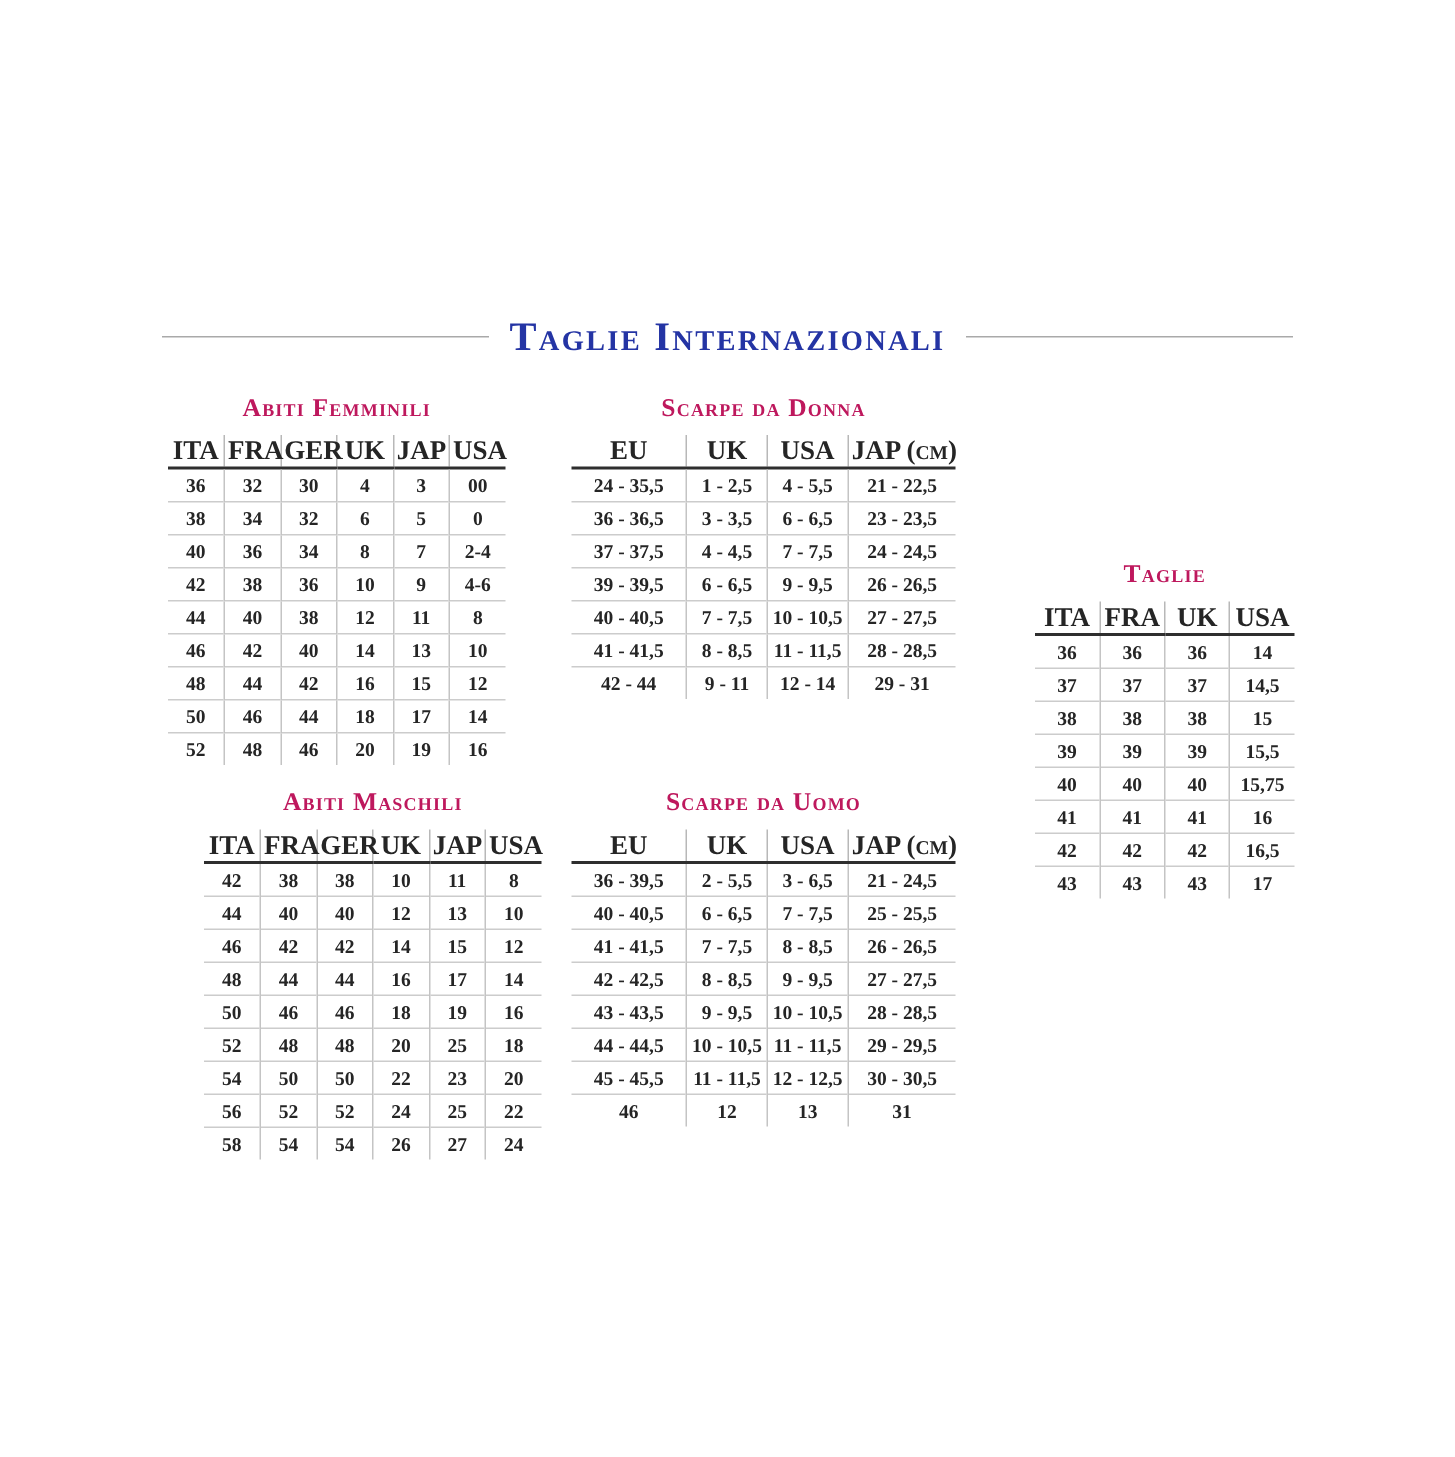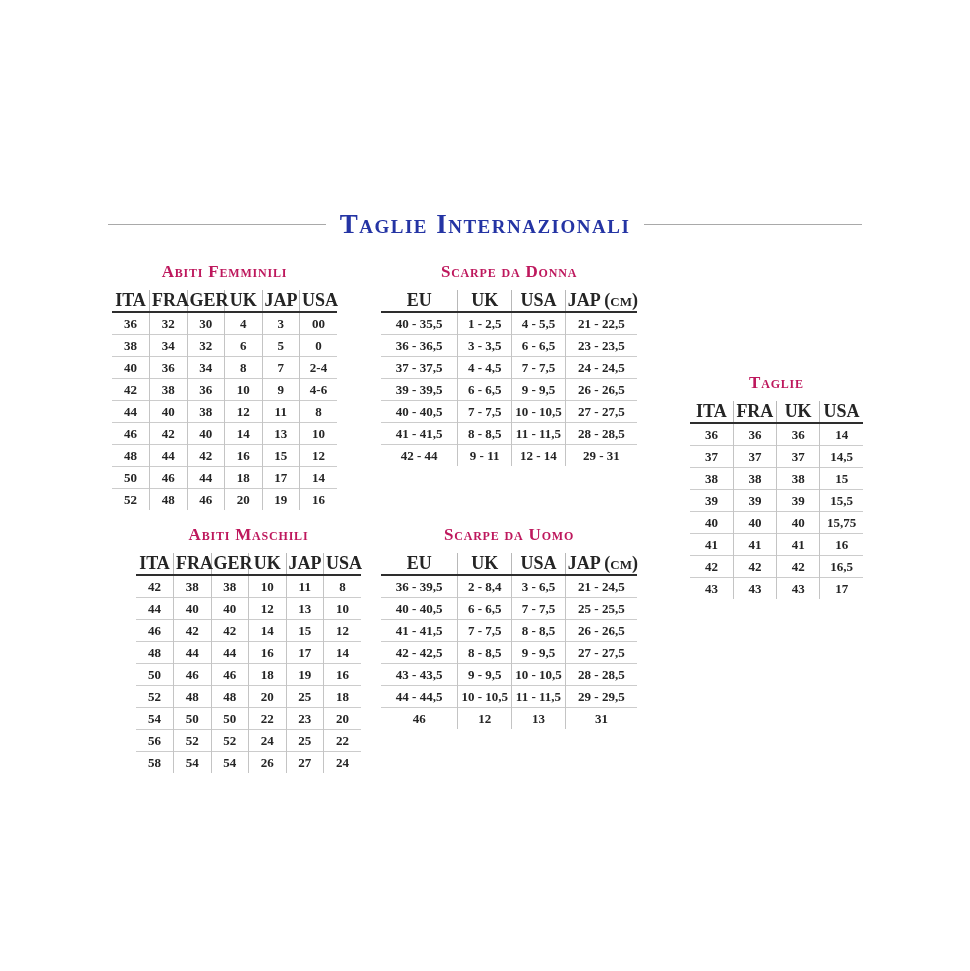--- a/index.html
+++ b/index.html
@@ -207,21 +207,21 @@
         <thead>
           <tr>
             <th>EU</th>
             <th>UK</th>
             <th>USA</th>
             <th>JAP (cm)</th>
           </tr>
         </thead>
         <tbody>
           <tr>
-            <td>40 - 35,5</td>
+            <td>24 - 35,5</td>
             <td>1 - 2,5</td>
             <td>4 - 5,5</td>
             <td>21 - 22,5</td>
           </tr>
           <tr>
             <td>36 - 36,5</td>
             <td>3 - 3,5</td>
             <td>6 - 6,5</td>
             <td>23 - 23,5</td>
           </tr>
@@ -426,21 +426,21 @@
           <tr>
             <th>EU</th>
             <th>UK</th>
             <th>USA</th>
             <th>JAP (cm)</th>
           </tr>
         </thead>
         <tbody>
           <tr>
             <td>36 - 39,5</td>
-            <td>2 - 8,4</td>
+            <td>2 - 5,5</td>
             <td>3 - 6,5</td>
             <td>21 - 24,5</td>
           </tr>
           <tr>
             <td>40 - 40,5</td>
             <td>6 - 6,5</td>
             <td>7 - 7,5</td>
             <td>25 - 25,5</td>
           </tr>
           <tr>
@@ -461,20 +461,26 @@
             <td>10 - 10,5</td>
             <td>28 - 28,5</td>
           </tr>
           <tr>
             <td>44 - 44,5</td>
             <td>10 - 10,5</td>
             <td>11 - 11,5</td>
             <td>29 - 29,5</td>
           </tr>
           <tr>
+            <td>45 - 45,5</td>
+            <td>11 - 11,5</td>
+            <td>12 - 12,5</td>
+            <td>30 - 30,5</td>
+          </tr>
+          <tr>
             <td>46</td>
             <td>12</td>
             <td>13</td>
             <td>31</td>
           </tr>
         </tbody>
       </table>
   </div>
 
 </div>

